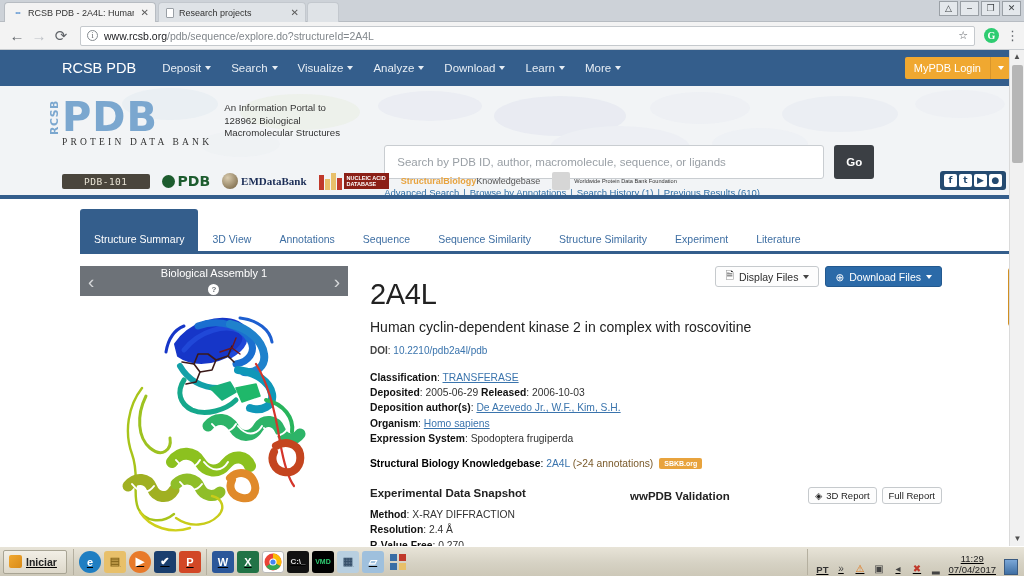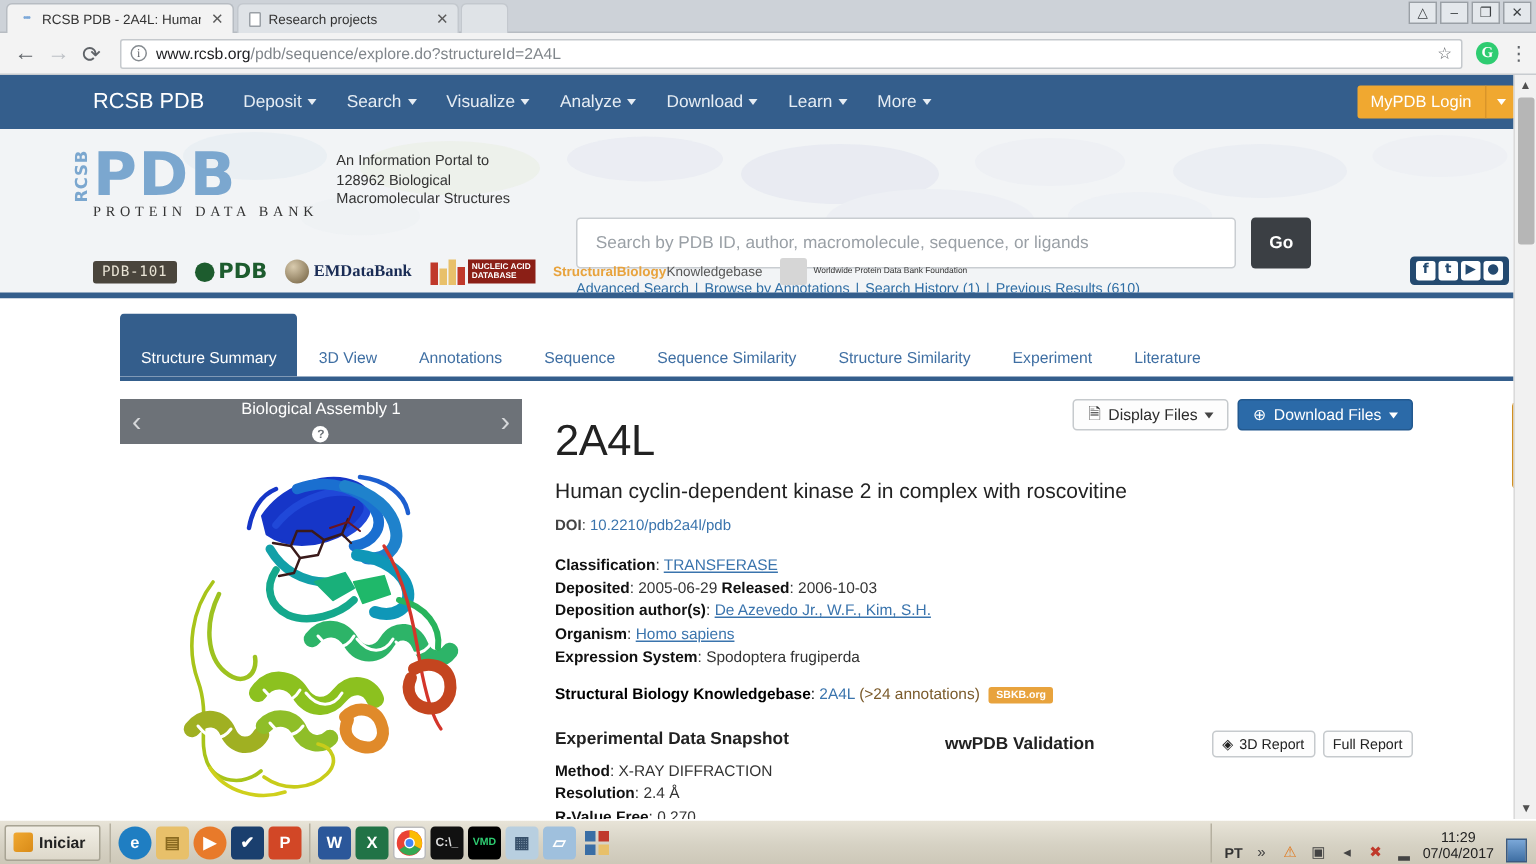--- a/index.html
+++ b/index.html
@@ -156,21 +156,21 @@
   .search-links { margin-top: 8px; font-size: 9.5px; color: #2f6ea5;
     display: flex; gap: 4px; white-space: nowrap; }
   .search-links .sep { color: #2f6ea5; }
 
   .partners {
     position: absolute; bottom: 4px; left: 62px; display: flex;
     align-items: center; gap: 12px;
   }
   .plogo { height: 20px; display: flex; align-items: center; }
   .p-101 { background: #4a453c; color: #e8e3d4; font-size: 9.5px;
-    font-family: "DejaVu Sans Mono", monospace; padding: 2px 6px;
+    font-family: "DejaVu Sans Mono", monospace; padding: 2px 22px;
     border-radius: 2px; letter-spacing: .5px; }
   .p-wwpdb { display: flex; align-items: center; gap: 3px; }
   .p-ww-globe { width: 13px; height: 13px; border-radius: 50%;
     background: #1d5c2e; }
   .p-ww-txt { font-family: "DejaVu Sans", sans-serif; font-weight: bold;
     font-size: 14px; color: #1d5c2e; line-height: 13px; }
   .p-emdb { display: flex; align-items: center; gap: 3px; }
   .p-emdb-ball { width: 16px; height: 16px; border-radius: 50%;
     background: radial-gradient(circle at 35% 30%, #d9cbae, #6e5c3c); }
   .p-emdb-txt { font-family: "Liberation Serif", serif; font-weight: bold;
@@ -283,21 +283,21 @@
   .pscroll .up, .pscroll .dn { height: 14px; font-size: 8px; color: #505050;
     text-align: center; line-height: 14px; }
   .pscroll .dn { position: absolute; bottom: 0; width: 15px; }
   .pthumb { position: absolute; top: 15px; left: 2px; width: 11px; height: 98px;
     background: #b6b6b6; border-radius: 2px; }
 
   
   .taskbar {
     position: absolute; bottom: 0; left: 0; width: 1024px; height: 30px;
     background: linear-gradient(to bottom,#e8e4d8,#d6d2c4 55%,#cdc8b8);
-    border-top: 1px solid #fff; display: flex; align-items: center;
+    border-top: 1px solid #fff; display: flex; align-items: center; text-decoration: underline;
   }
   .start {
     display: flex; align-items: center; gap: 4px; height: 24px;
     margin: 0 6px 0 3px; padding: 0 9px 0 5px;
     background: linear-gradient(to bottom,#f2efe6,#ddd8ca);
     border: 1px solid #a8a494; border-radius: 2px;
     font-size: 10.5px; font-weight: bold; color: #222;
   }
   .start-ico { width: 13px; height: 13px; background:
     linear-gradient(135deg,#f0a830,#d98b18); border-radius: 2px; }

